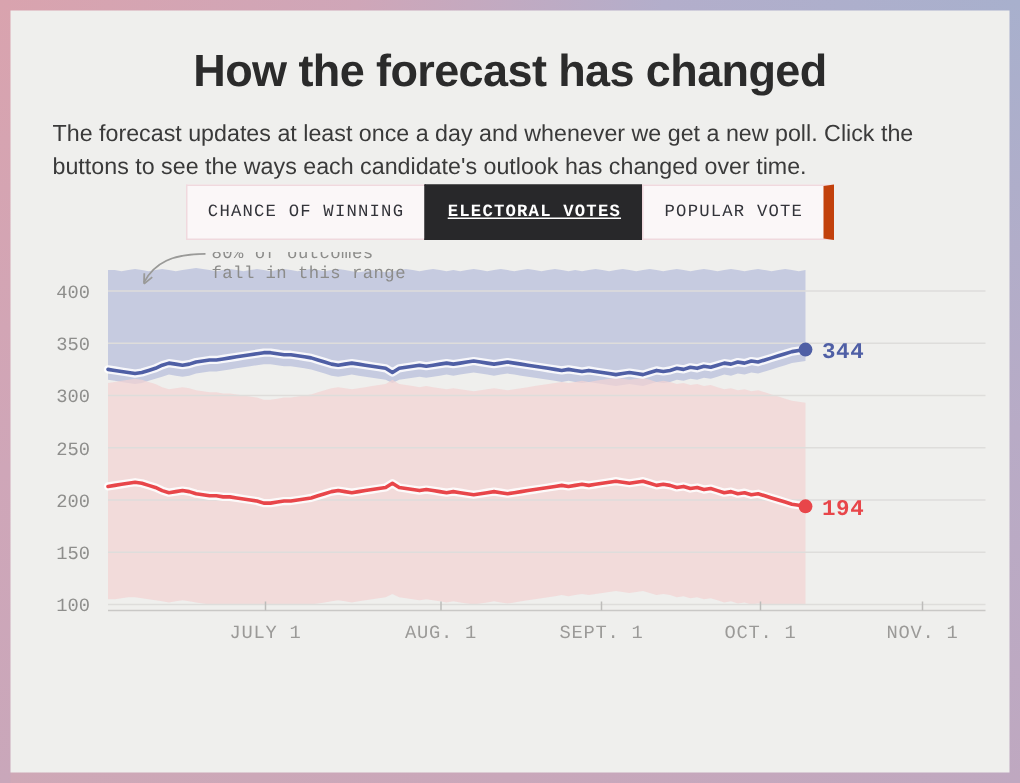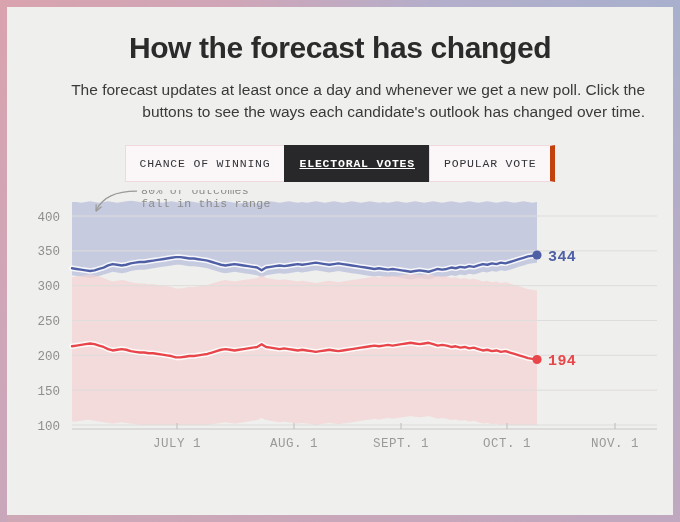--- a/index.html
+++ b/index.html
@@ -53,46 +53,45 @@
     text-align: center;
     font-size: 30px;
     font-weight: bold;
     color: #2b2b2b;
     letter-spacing: -0.4px;
     font-family: "Liberation Sans", sans-serif;
   }
   #page-subtitle {
     margin: 14px auto 0 auto;
     width: 610px;
-    text-align: right;
+    text-align: left;
     font-size: 15.5px;
     line-height: 22px;
     color: #3a3a3a;
     font-family: "Liberation Sans", sans-serif;
   }
 
   
   #tab-group {
     display: flex;
     justify-content: center;
-    margin-top: 22px;
   }
   .tab {
     font-family: "Liberation Mono", monospace;
     font-size: 11.5px;
     letter-spacing: 0.8px;
     padding: 11px 14px;
     background: #fbf7f8;
     color: #33343a;
     border: 1px solid #f0d9de;
     border-right: none;
     cursor: pointer;
     white-space: nowrap;
   }
-  .tab:last-child { border-right: 5px solid #c2410c; }
+  .tab:last-child { border-right: 7px solid #c2410c; }
   .tab.active {
     background: #28282a;
     color: #ffffff;
     border-color: #28282a;
     font-weight: bold;
     text-decoration: underline;
   }
 
   
   #chart-wrap {

